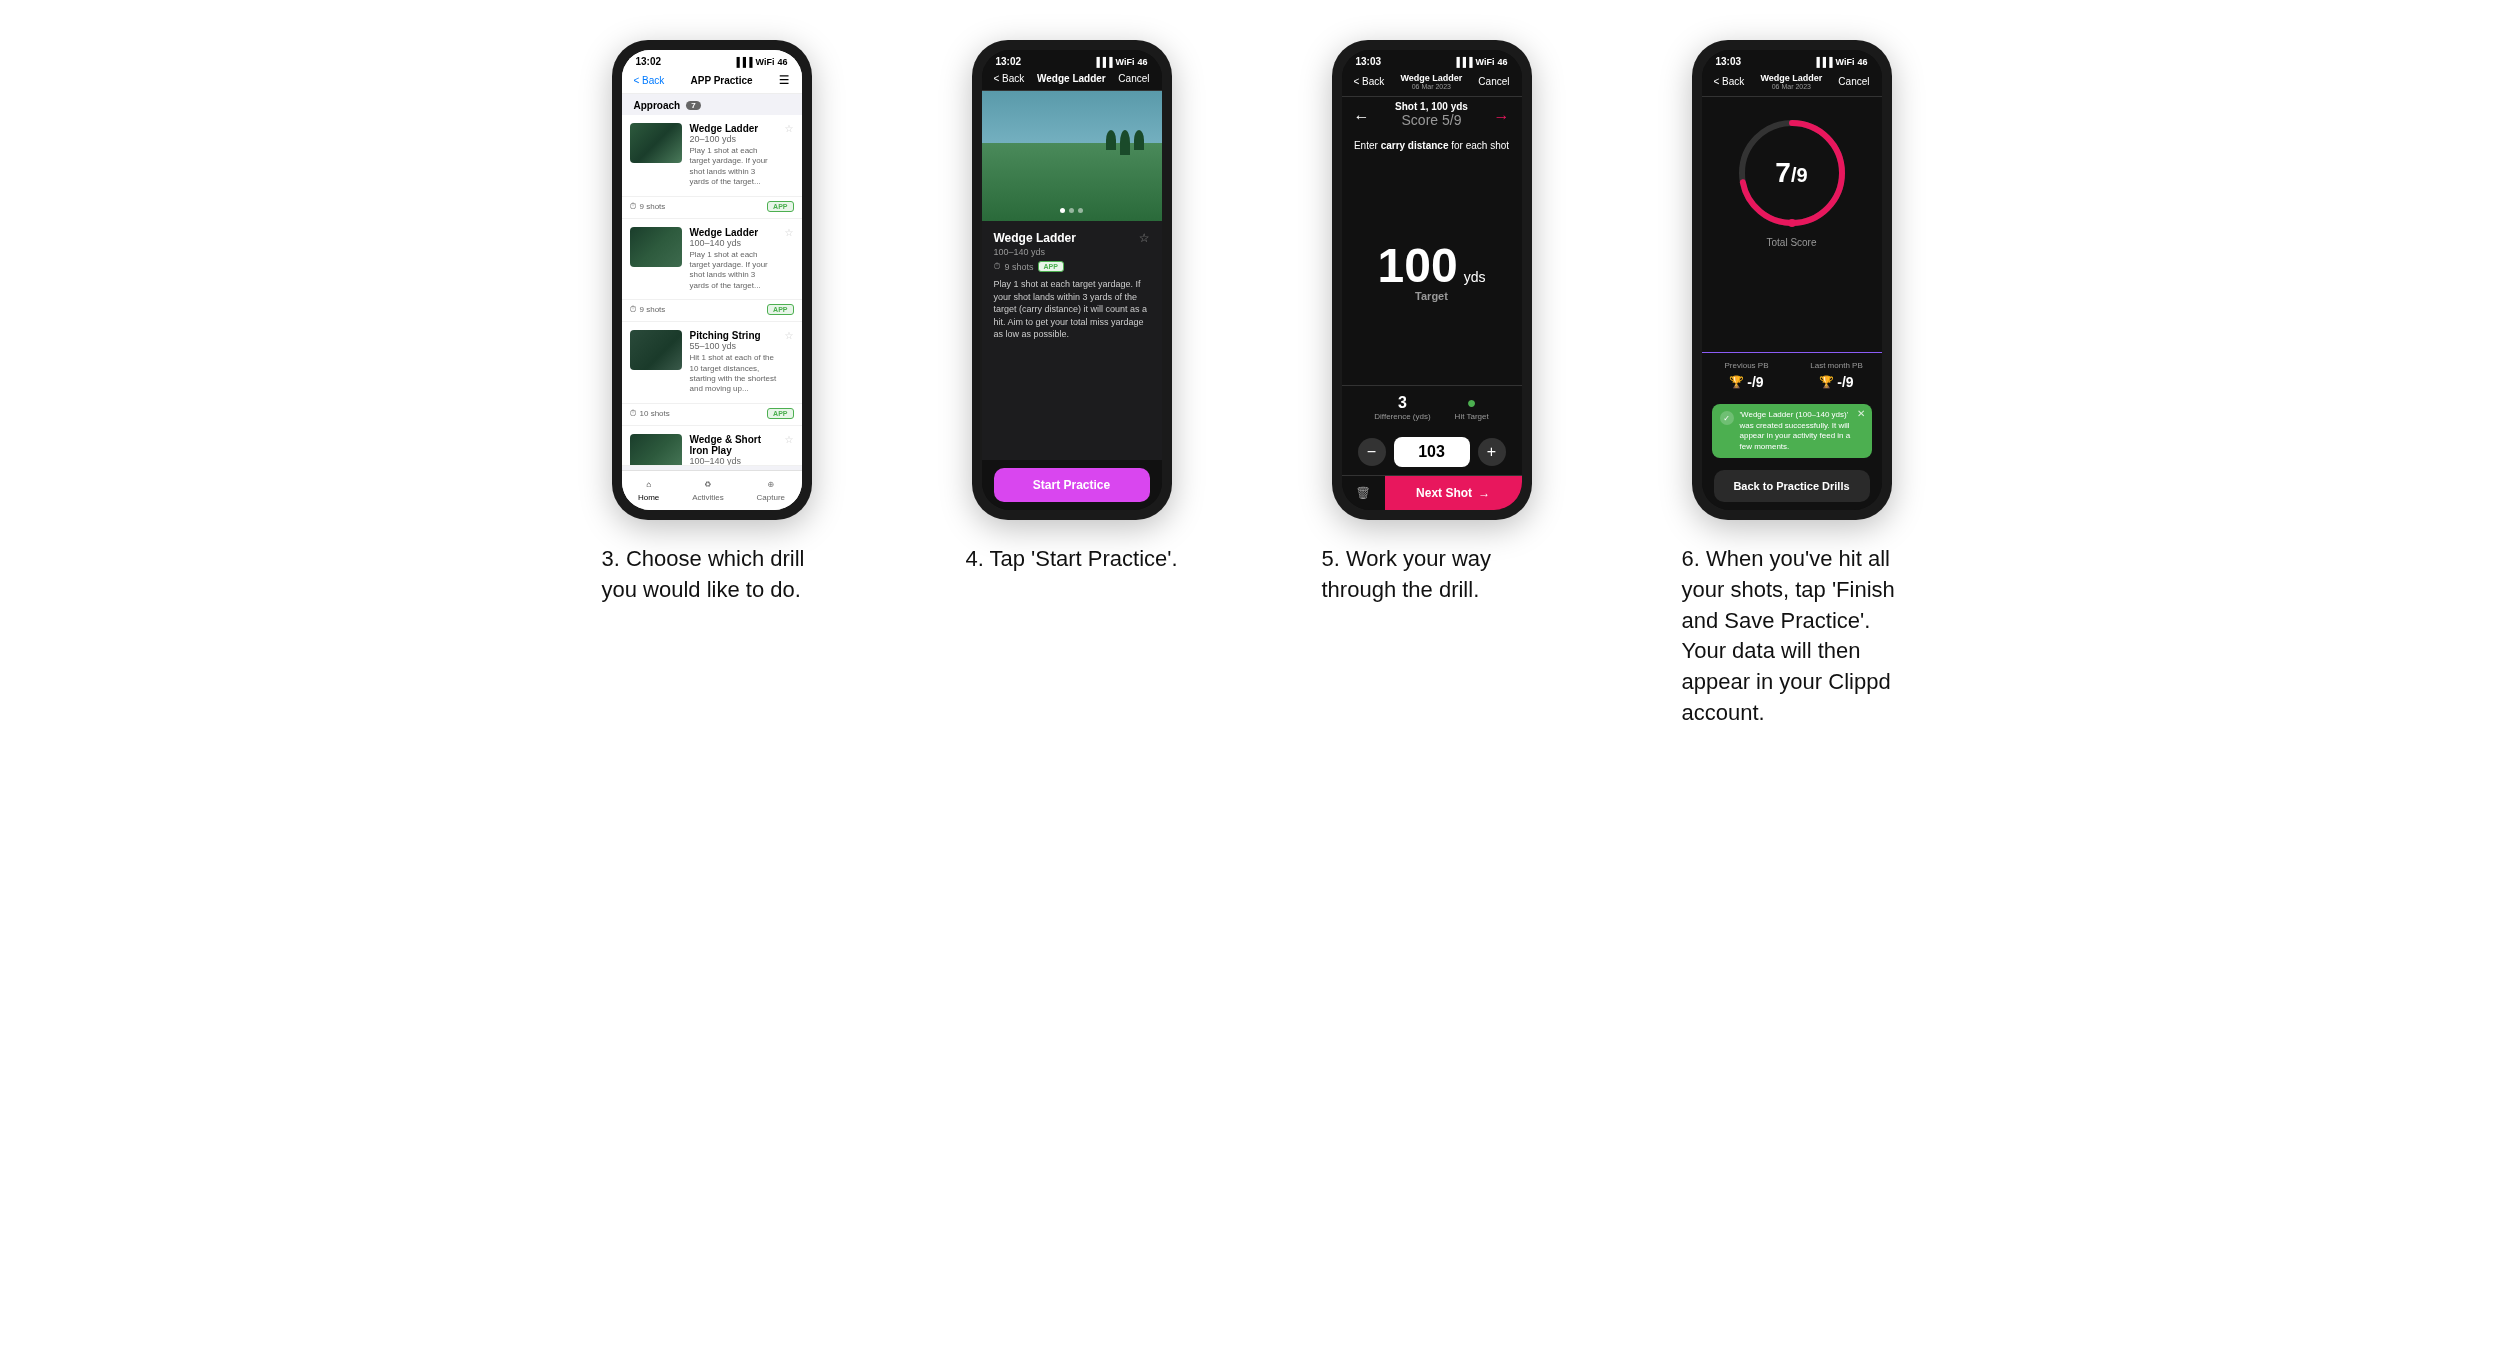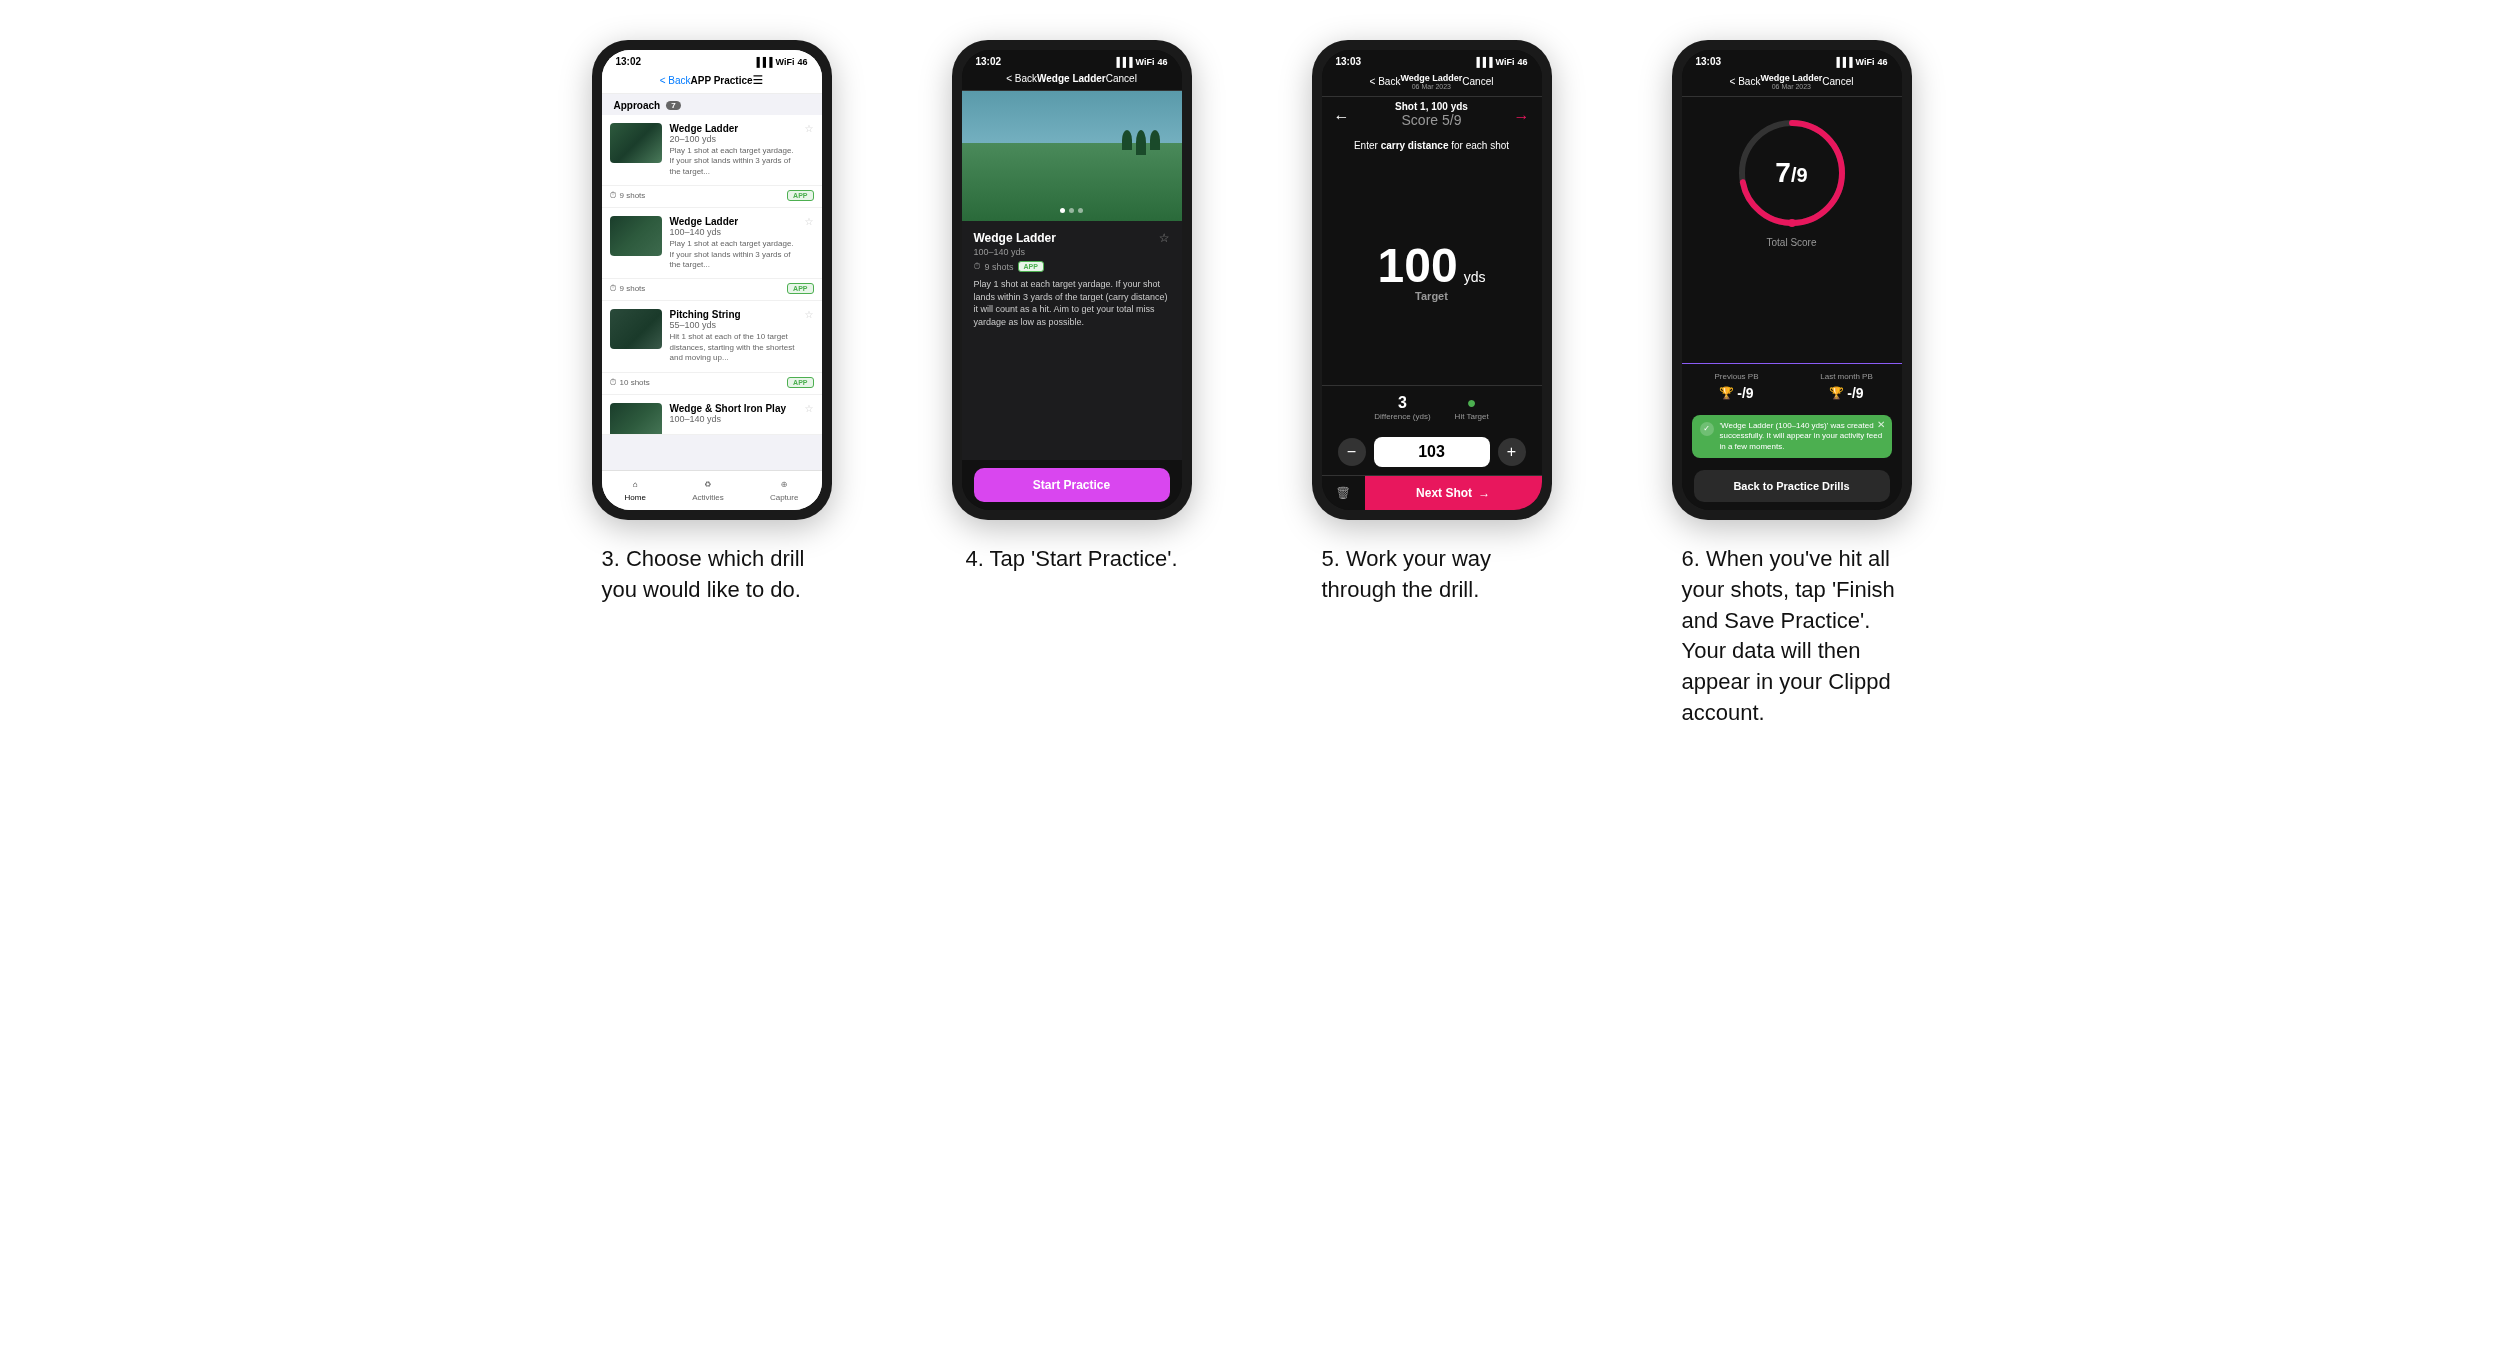--- a/index.html
+++ b/index.html
@@ -21,21 +21,21 @@
     }
     .phone-section {
       display: flex;
       flex-direction: column;
       align-items: center;
       flex: 1;
       gap: 24px;
     }
     
     .phone {
-      width: 240px;
+      width: 200px;
       height: 480px;
       background: #1a1a1a;
       border-radius: 36px;
       padding: 10px;
       box-shadow: 0 8px 32px rgba(0,0,0,0.25);
       position: relative;
       flex-shrink: 0;
     }
     .phone-screen {
       width: 100%;
@@ -58,21 +58,21 @@
       font-size: 9px;
       font-weight: 600;
     }
     .status-bar.light { color: #000; background: #fff; }
     .status-bar.dark { color: #fff; background: #111; }
     .status-time { font-size: 10px; font-weight: 700; }
     .status-icons { display: flex; gap: 3px; align-items: center; font-size: 9px; }
     
     .nav-bar {
       display: flex;
-      justify-content: center;
+      justify-content: space-between;
       align-items: center;
       padding: 4px 12px 6px;
       font-size: 11px;
     }
     .nav-bar.light { background: #fff; border-bottom: 1px solid #eee; }
     .nav-bar.dark { background: #111; border-bottom: 1px solid #333; }
     .nav-back { color: #007AFF; font-size: 10px; display: flex; align-items: center; gap: 2px; }
     .nav-back.dark { color: #fff; }
     .nav-title { font-size: 10px; font-weight: 700; text-align: center; }
     .nav-title.light { color: #000; }

